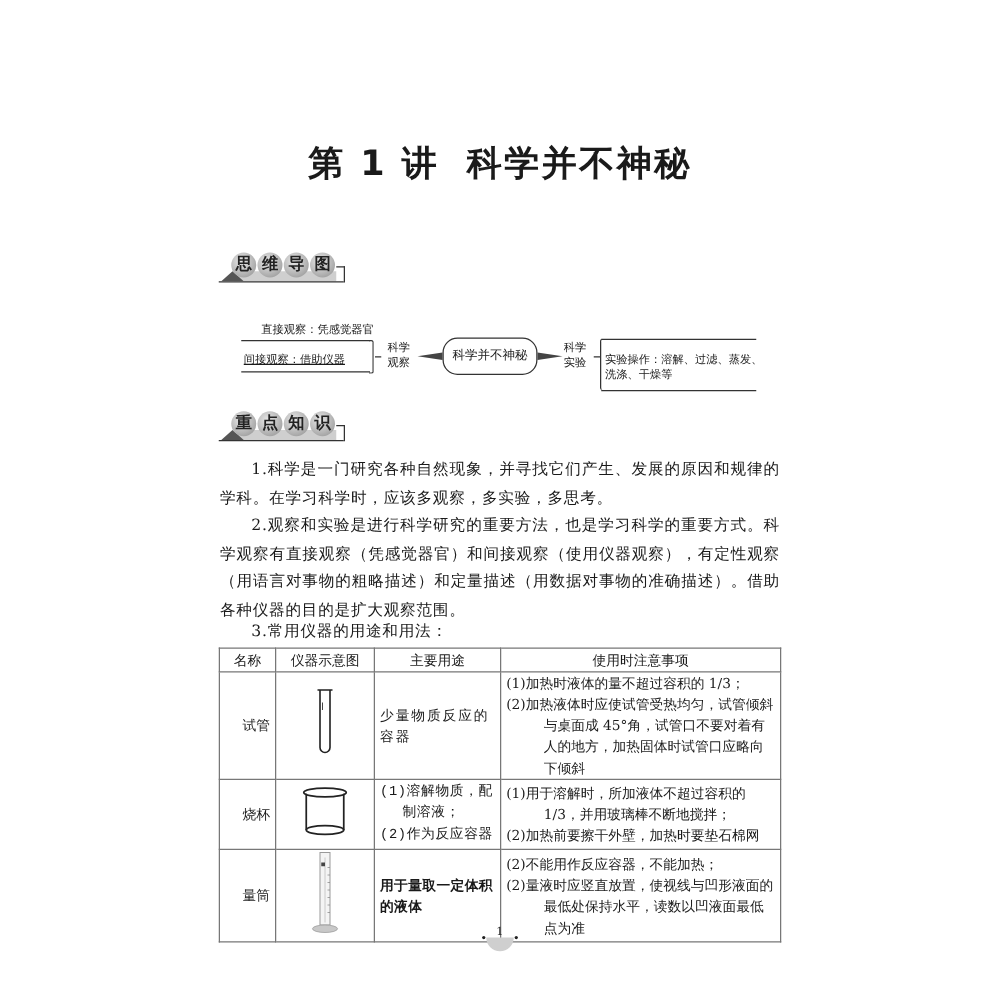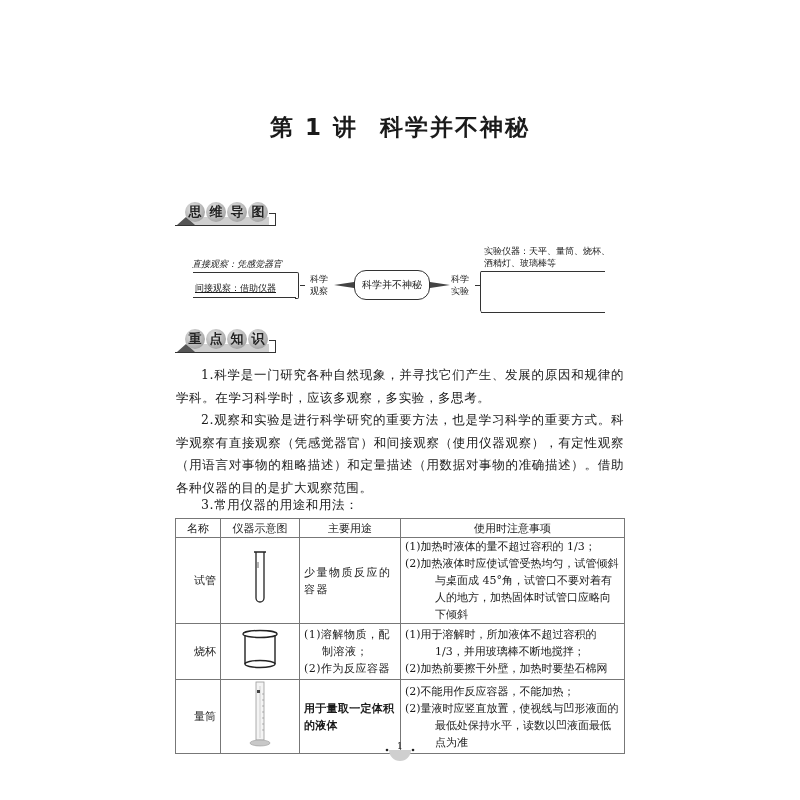--- a/index.html
+++ b/index.html
@@ -1,19 +1,19 @@
 <!DOCTYPE html>
 <html><head>
 <meta charset="utf-8">
 <style>
   html, body { margin:0; padding:0; background:#ffffff; }
   body { width:800px; height:800px; position:relative; overflow:hidden;
          font-family:"DejaVu Serif","Liberation Serif",serif; color:#1a1a1a; }
   .abs { position:absolute; }
-  .title { left:0; width:800px; top:112px; text-align:center; font-size:23px; font-weight:bold;
+  .title { left:0; width:800px; top:112px; text-align:center; font-size:28px; font-weight:bold;
            font-family:"DejaVu Sans","Liberation Sans",sans-serif; letter-spacing:2px; }
   .title .gap { display:inline-block; width:22px; }
 
   
   .badge { height:26px; }
   .badge .rule { position:absolute; left:0; bottom:0; height:0; border-bottom:1.5px solid #333; }
   .badge .tri { position:absolute; left:2px; bottom:1px; width:0; height:0;
                 border-left:9px solid transparent; border-right:9px solid transparent;
                 border-bottom:8px solid #555; }
   .badge .bar { position:absolute; bottom:1px; height:8px; background:#cfcfcf; }
@@ -61,21 +61,21 @@
   <div class="hook" style="left:94px;"></div>
   <div class="tri"></div>
   <div class="circ" style="left:10px;">思</div>
   <div class="circ" style="left:31px;">维</div>
   <div class="circ" style="left:52px;">导</div>
   <div class="circ" style="left:73px;">图</div>
 </div>
 
 <div class="abs mm" style="left:0; top:0; width:800px; height:320px;">
 
-  <div class="abs" style="left:192px; top:258px;font-style:italic;">直接观察：凭感觉器官</div>
+  <div class="abs" style="left:209px; top:258px;">直接观察：凭感觉器官</div>
   <div class="mm-line" style="left:193px; top:272px; width:103px; height:1px;"></div>
   <div class="abs" style="left:195px; top:282px;text-decoration:underline;">间接观察：借助仪器</div>
   <div class="mm-line" style="left:193px; top:297px; width:103px; height:1px;"></div>
 
   <div class="abs" style="left:295px; top:272px; width:3px; height:25px; border-right:1.2px solid #333; border-top:1px solid #333; border-bottom:1px solid #333; border-radius:0 2px 2px 0;"></div>
   <div class="mm-line" style="left:300px; top:285px; width:5px; height:1.2px;"></div>
   <div class="abs" style="left:308px; top:273px; text-align:center; width:22px;">
     <div>科学</div>
     <div>观察</div>
   </div>
@@ -85,25 +85,25 @@
   <div class="mm-node" style="left:354px; top:270px; width:74px; height:28px; line-height:28px;">科学并不神秘</div>
 
   <div class="mm-wedge" style="left:430px; top:282px; border-top:3px solid transparent; border-bottom:3px solid transparent; border-left:20px solid #444;"></div>
   <div class="abs" style="left:449px; top:273px; text-align:center; width:22px;">
     <div>科学</div>
     <div>实验</div>
   </div>
   <div class="mm-line" style="left:475px; top:285px; width:5px; height:1.2px;"></div>
 
   <div class="abs" style="left:480px; top:271px; width:3px; height:41px; border-left:1.2px solid #333; border-radius:2px 0 0 2px;"></div>
-  <div class="abs" style="left:484px; top:245px;">
-    <div>实验仪器：天平、量筒、烧杯、</div>
-    <div>酒精灯、玻璃棒等</div>
+  <div class="mm-line" style="left:481px; top:271px; width:124px; height:1px;"></div>
+  <div class="abs" style="left:484px; top:282px;">
+    <div>实验操作：溶解、过滤、蒸发、</div>
+    <div>洗涤、干燥等</div>
   </div>
-  <div class="mm-line" style="left:481px; top:271px; width:124px; height:1px;"></div>
   <div class="mm-line" style="left:481px; top:312px; width:124px; height:1px;"></div>
 </div>
 
 <div class="abs badge" style="left:175px; top:327px; width:100px;">
   <div class="bar" style="left:12px; width:82px;"></div>
   <div class="rule" style="width:100px;"></div>
   <div class="hook" style="left:94px;"></div>
   <div class="tri"></div>
   <div class="circ" style="left:10px;">重</div>
   <div class="circ" style="left:31px;">点</div>
@@ -139,21 +139,21 @@
   </tr>
   <tr style="height:56px;">
     <td class="c-name">烧杯</td>
     <td class="c-img">
       <svg width="40" height="42" viewBox="0 0 40 42">
         <ellipse cx="20" cy="6" rx="17" ry="3.5" fill="none" stroke="#222" stroke-width="1.4"></ellipse>
         <path d="M5 7 V36 M35 7 V36" fill="none" stroke="#222" stroke-width="1.4"></path>
         <ellipse cx="20" cy="36" rx="15" ry="3.5" fill="none" stroke="#222" stroke-width="1.4"></ellipse>
       </svg>
     </td>
-    <td class="c-use" style="letter-spacing:0.5px;">
+    <td class="c-use" style="letter-spacing:0.5px;font-family:Liberation Mono, monospace;">
       <span class="note" style="padding-left:18px;text-indent:-18px;">(1)溶解物质，配制溶液；</span>
       <span class="note" style="padding-left:18px;text-indent:-18px;">(2)作为反应容器</span>
     </td>
     <td>
       <span class="note">(1)用于溶解时，所加液体不超过容积的1/3，并用玻璃棒不断地搅拌；</span>
       <span class="note">(2)加热前要擦干外壁，加热时要垫石棉网</span>
     </td>
   </tr>
   <tr style="height:71px;">
     <td class="c-name">量筒</td>

